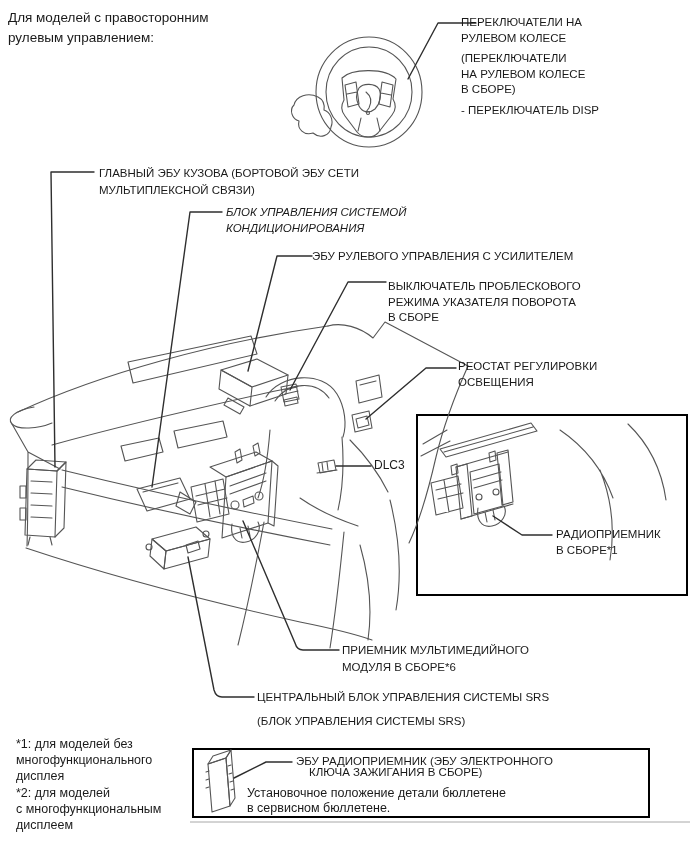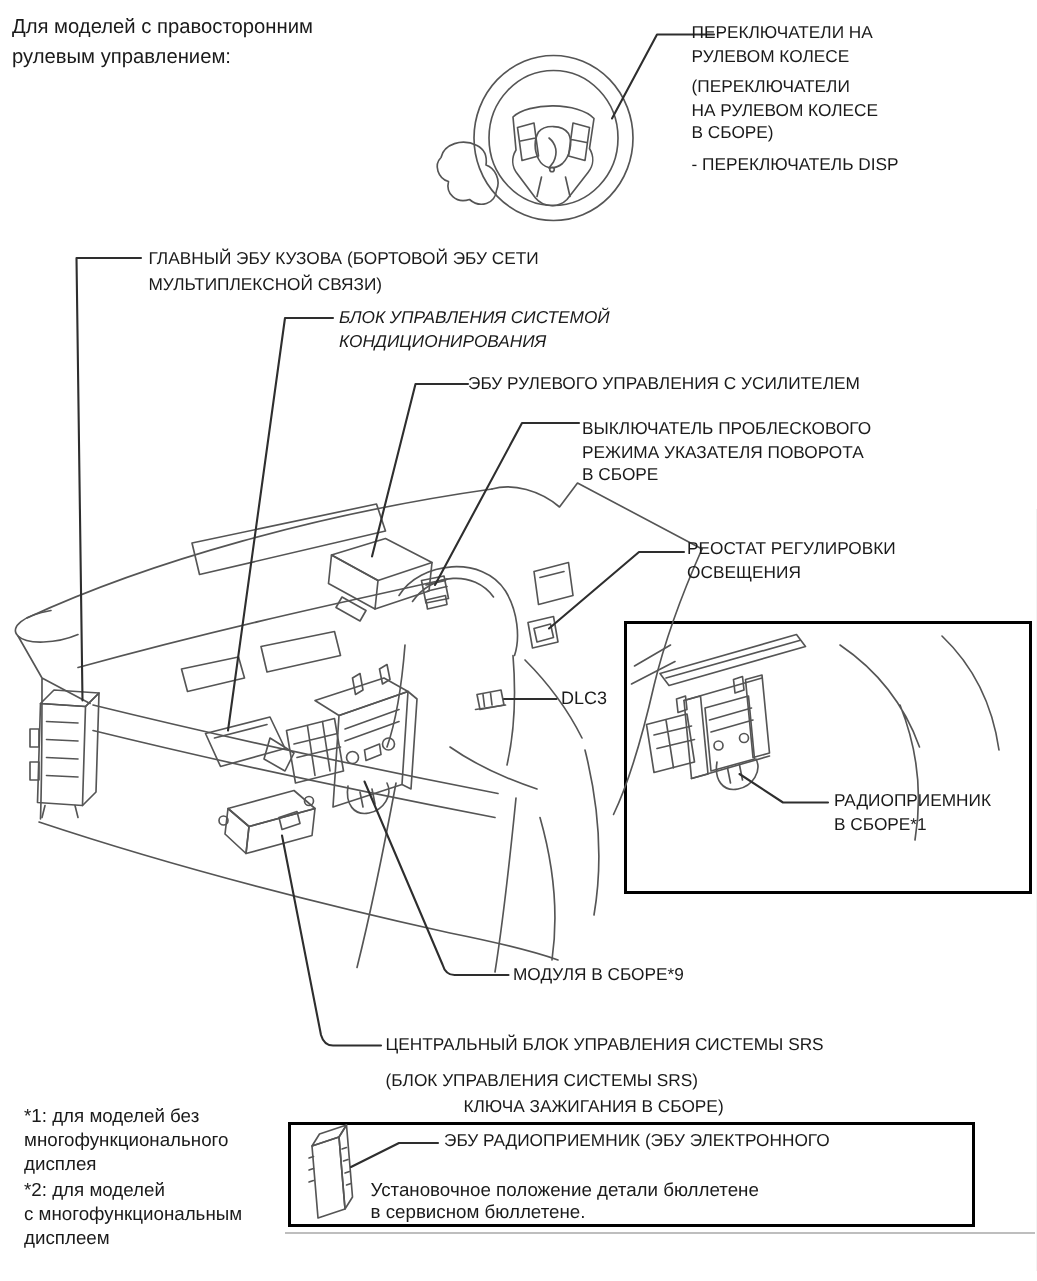--- a/index.html
+++ b/index.html
@@ -219,21 +219,22 @@
   <div class="lbl" style="left:374px;top:458px;font-size:12px;">
     <div>DLC3</div>
   </div>
 
   <div class="lbl" style="left:556px;top:527px;">
     <div>РАДИОПРИЕМНИК</div>
     <div>В СБОРЕ*1</div>
   </div>
 
   <div class="lbl" style="left:342px;top:642px;line-height:16.5px;">
-    <div>МОДУЛЯ В СБОРЕ*9</div>
+    <div>ПРИЕМНИК МУЛЬТИМЕДИЙНОГО</div>
+    <div>МОДУЛЯ В СБОРЕ*6</div>
   </div>
 
   <div class="lbl" style="left:257px;top:690px;">
     <div>ЦЕНТРАЛЬНЫЙ БЛОК УПРАВЛЕНИЯ СИСТЕМЫ SRS</div>
   </div>
   <div class="lbl" style="left:257px;top:714px;">
     <div>(БЛОК УПРАВЛЕНИЯ СИСТЕМЫ SRS)</div>
   </div>
 
   <div class="note" style="left:16px;top:736px;">
@@ -241,17 +242,17 @@
     <div>многофункционального</div>
     <div>дисплея</div>
   </div>
   <div class="note" style="left:16px;top:785px;">
     <div>*2: для моделей</div>
     <div>с многофункциональным</div>
     <div>дисплеем</div>
   </div>
 
   <div class="certline" style="left:296px;top:755px;font-size:11.5px;">ЭБУ РАДИОПРИЕМНИК (ЭБУ ЭЛЕКТРОННОГО</div>
-  <div class="certline" style="left:309px;top:732px;font-size:11.5px;">КЛЮЧА ЗАЖИГАНИЯ В СБОРЕ)</div>
+  <div class="certline" style="left:309px;top:766px;font-size:11.5px;">КЛЮЧА ЗАЖИГАНИЯ В СБОРЕ)</div>
   <div class="certline" style="left:247px;top:786px;font-size:12.5px;">Установочное положение детали бюллетене</div>
   <div class="certline" style="left:247px;top:801px;font-size:12.5px;">в сервисном бюллетене.</div>
 
 </div>
 
 </body></html>

